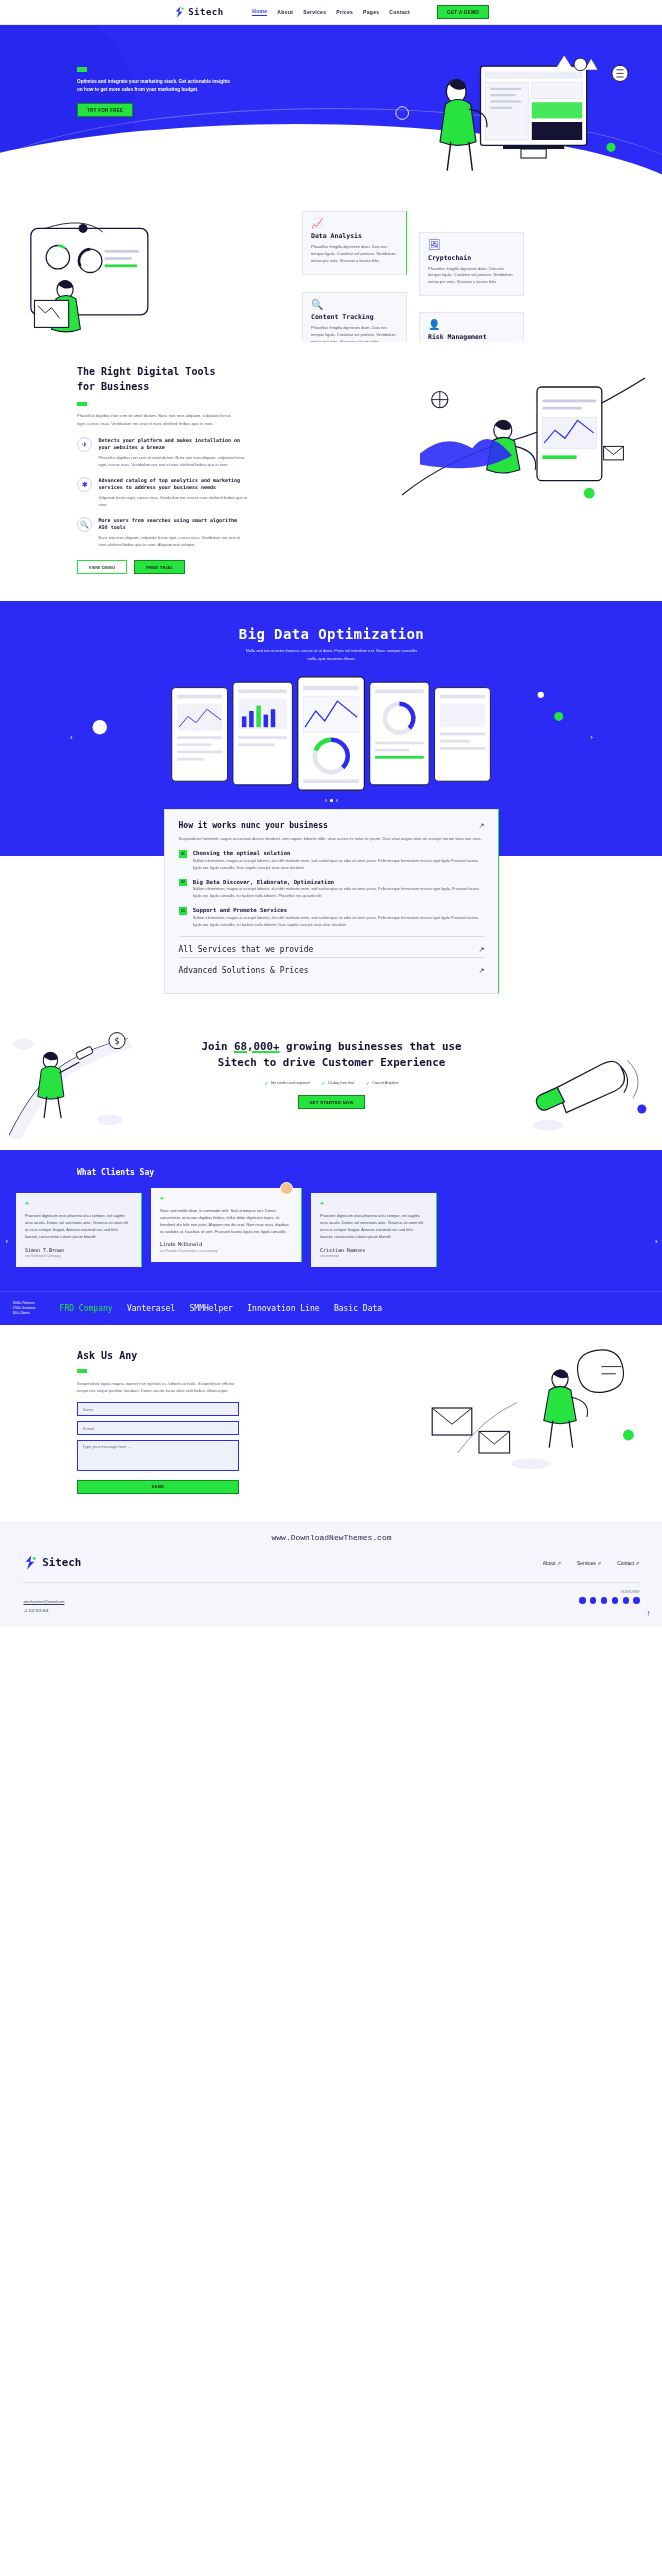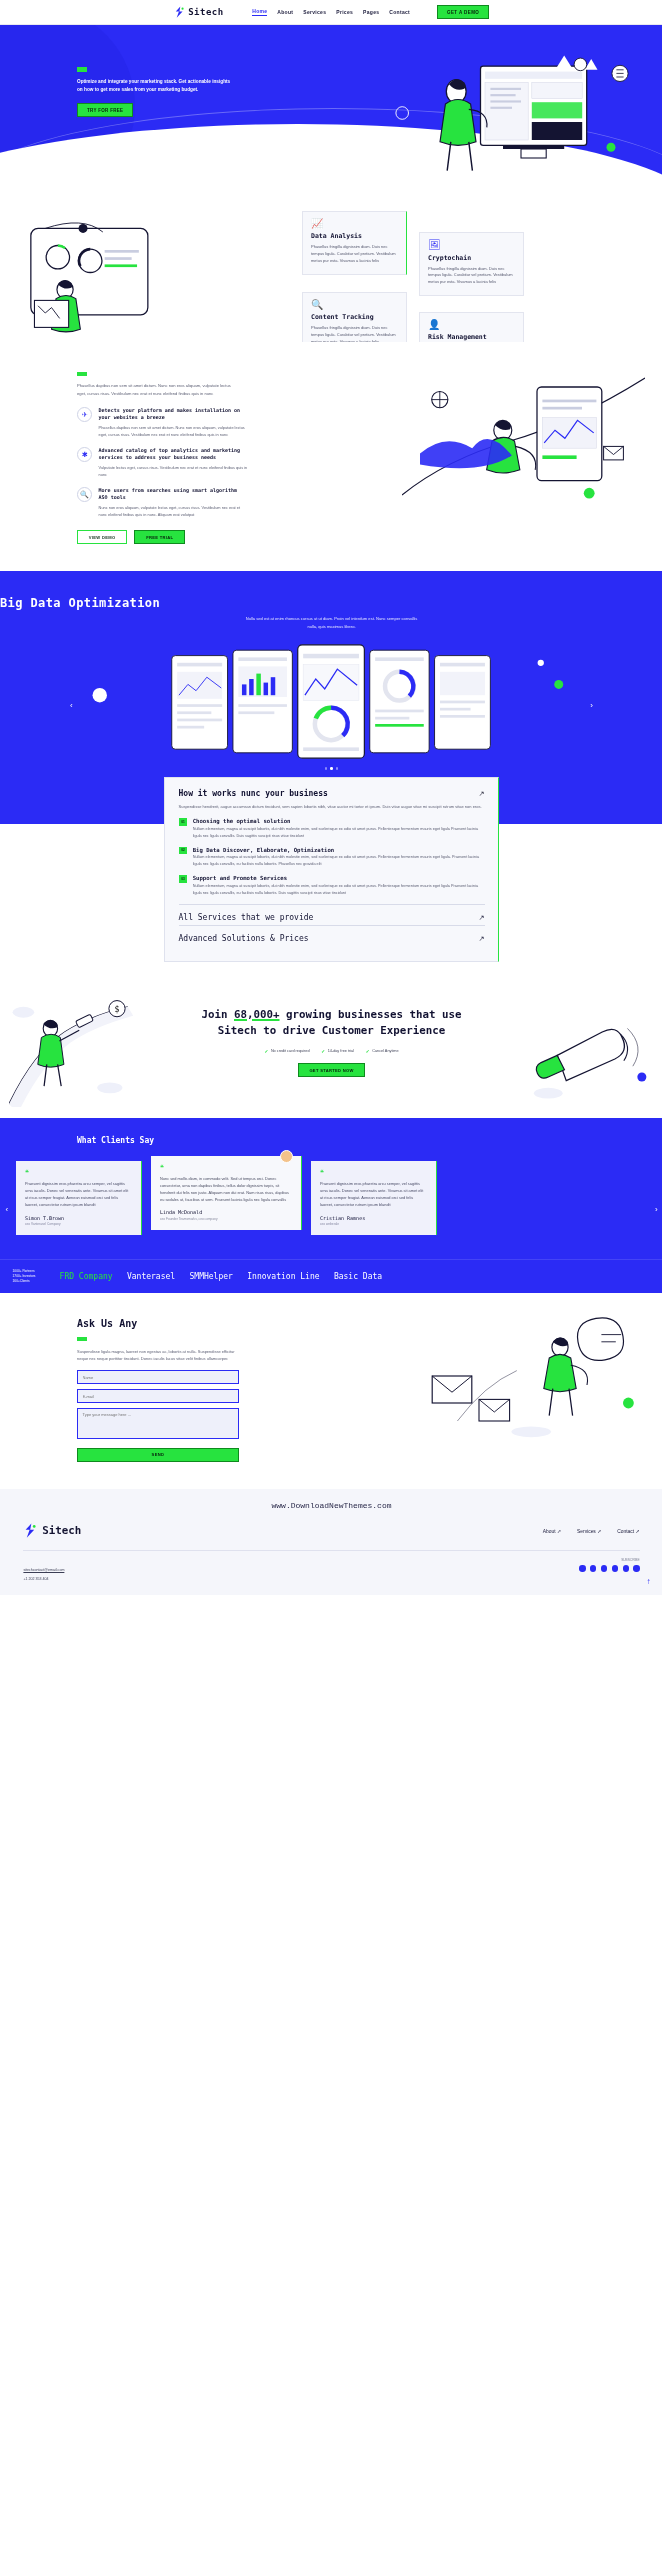--- a/index.html
+++ b/index.html
@@ -87,21 +87,21 @@
   .feat h5 { font-family:"DejaVu Sans Mono",monospace; font-size:5px; line-height:1.52; color:#121232; }
   .feat p { font-size:3.9px; line-height:1.8; color:#5a5d72; margin-top:1.8px; }
   .tools-btns { display:flex; gap:7.2px; margin-top:12.6px; }
   .btn-outline { border:0.9px solid #27e33f; color:#10331a; font-size:4.1px; font-weight:bold; padding:3.6px 10.8px; background:#fff; letter-spacing:0.3px; }
   .btn-solid { background:#27e33f; border:0.9px solid #0f8a1e; color:#06200b; font-size:4.1px; font-weight:bold; padding:3.6px 10.8px; letter-spacing:0.3px; }
   .tools-art { position:absolute; right:18px; top:18px; width:243px; height:162px; }
 
   
   .bigdata { position:relative; background:#2b2bf5; padding:25px 0 54px; overflow:hidden; min-height:239px; }
   .bigdata h2 {
-    font-family:"DejaVu Sans Mono",monospace; color:#fff; font-size:12px; text-align:left; letter-spacing:0.4px;
+    font-family:"DejaVu Sans Mono",monospace; color:#fff; font-size:14px; text-align:center; letter-spacing:0.4px;
   }
   .bigdata .sub { color:#e4e6ff; font-size:4.1px; text-align:center; line-height:1.85; max-width:180px; margin:4.5px auto 0; }
   .phones { position:relative; height:117px; margin-top:12.6px; }
   .dot-nav { display:flex; gap:2.7px; justify-content:center; margin-top:7.2px; }
   .dot-nav i { width:2.7px; height:2.7px; border-radius:50%; background:rgba(255,255,255,.45); display:block; }
   .dot-nav i.on { background:#fff; }
   .arrow-l,.arrow-r { position:absolute; top:58px; color:#fff; font-size:8px; }
   .arrow-l{left:70px;} .arrow-r{right:70px;}
 
   
@@ -304,20 +304,24 @@
     <path d="M103 72 q9 -9 17 -1 q2 3 0 6 q-9 3 -17 -5z" fill="#141432"></path>
     <path d="M100 90 q13 -8 25 0 l6 32 q-19 7 -37 0z" fill="#27e33f" stroke="#141432" stroke-width="1.2"></path>
     <path d="M126 96 q26 6 22 26" stroke="#141432" stroke-width="1.2" fill="none"></path>
     <path d="M20 104 q28 -24 58 -6 q18 -24 44 8 q-34 22 -102 10z" fill="#2b2bf5" opacity=".9"></path>
     <circle cx="42" cy="44" r="9" fill="none" stroke="#141432" stroke-width="1.2"></circle>
     <path d="M42 35 v18 M33 44 h18" stroke="#141432" stroke-width="1"></path>
     <rect x="224" y="96" width="22" height="15" fill="#fff" stroke="#141432" stroke-width="1.1"></rect>
     <path d="M224 96 l11 9 l11 -9" stroke="#141432" stroke-width="1" fill="none"></path>
     <circle cx="208" cy="148" r="6" fill="#27e33f"></circle>
   </svg>
+  <h2 class="mono">
+    <span>The Right Digital Tools</span><br>
+    <span>for Business</span>
+  </h2>
   <div class="green-dash"></div>
   <p class="lead">Phasellus dapibus non sem sit amet dictum. Nunc non eros aliquam, vulputate lectus eget, cursus risus. Vestibulum nec erat et nunc eleifend finibus quis in nunc</p>
 
   <div class="feat">
     <div class="feat-ic">✈</div>
     <div>
       <h5>Detects your platform and makes installation on your websites a breeze</h5>
       <p>Phasellus dapibus non sem sit amet dictum. Nunc non eros aliquam, vulputate lectus eget, cursus risus. Vestibulum nec erat et nunc eleifend finibus quis in nunc</p>
     </div>
   </div>

